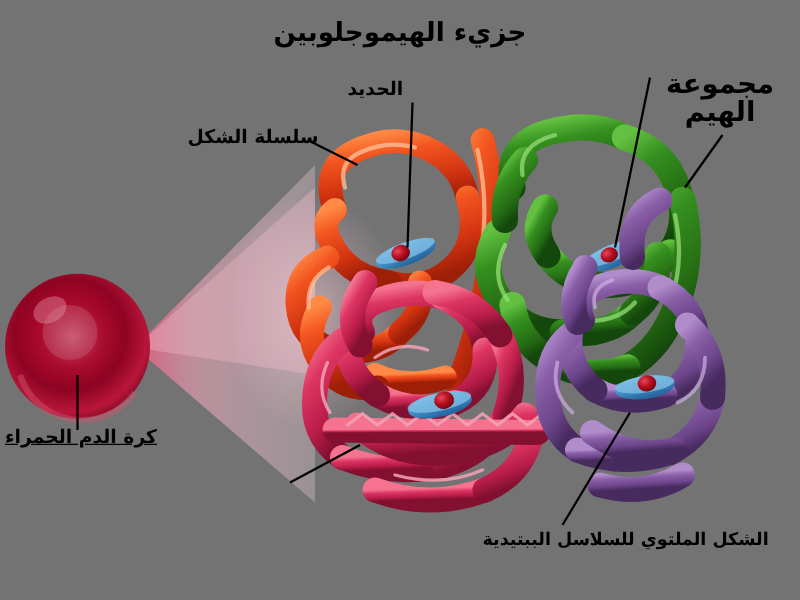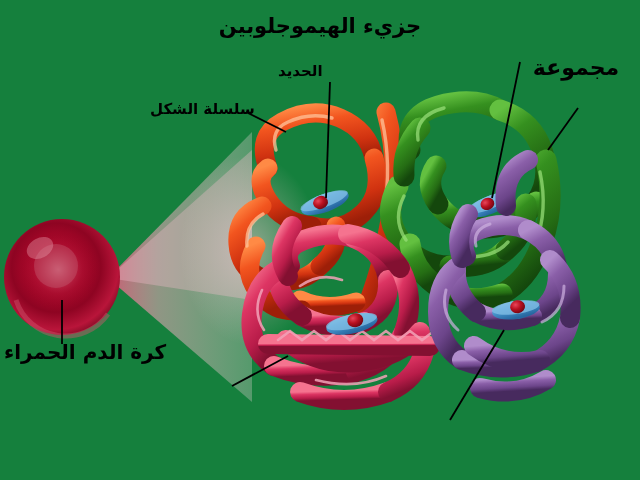--- a/index.html
+++ b/index.html
@@ -1,29 +1,29 @@
 <!DOCTYPE html>
 <html><head>
 <meta charset="utf-8">
 <style>
   html,body{margin:0;padding:0;background:#fff;}
   body{width:640px;height:480px;overflow:hidden;
        font-family:"DejaVu Sans","Liberation Sans",sans-serif;}
-  #stage{position:relative;width:640px;height:480px;background:#15803d;}
+  #stage{position:relative;width:640px;height:480px;background:#737373;}
   svg.layer{position:absolute;left:0;top:0;width:640px;height:480px;}
   .lbl{position:absolute;white-space:nowrap;color:#000;
        font-family:"DejaVu Sans","Liberation Sans",sans-serif;
        font-weight:700;direction:rtl;unicode-bidi:bidi-override;}
   #title{left:0;top:14px;width:640px;text-align:center;font-size:21px;
          letter-spacing:0px;unicode-bidi:plaintext;}
   #lbl-iron{left:278px;top:62px;font-size:15px;unicode-bidi:plaintext;text-align:right;}
   #lbl-alpha{left:150px;top:100px;font-size:15px;unicode-bidi:plaintext;}
   #lbl-heme{left:520px;top:56px;font-size:22px;width:112px;text-align:center;
             line-height:1.05;unicode-bidi:plaintext;}
-  #lbl-rbc{left:4px;top:340px;font-size:20px;unicode-bidi:plaintext;}
+  #lbl-rbc{left:4px;top:340px;font-size:15px;unicode-bidi:plaintext;text-decoration:underline;}
   #lbl-beta{left:128px;top:380px;font-size:15px;unicode-bidi:plaintext;}
   #lbl-coil{left:386px;top:424px;font-size:14px;unicode-bidi:plaintext;}
 </style>
 </head>
 <body>
 
 <div id="stage">
 
   <svg class="layer" viewBox="0 0 640 480">
     <defs>
@@ -223,19 +223,21 @@
   </svg>
 
   <div class="lbl" id="title">جزيء الهيموجلوبين</div>
 
   <div class="lbl" id="lbl-iron">الحديد</div>
 
   <div class="lbl" id="lbl-alpha">سلسلة الشكل</div>
 
   <div class="lbl" id="lbl-heme">
     <div>مجموعة</div>
+    <div>الهيم</div>
   </div>
 
   <div class="lbl" id="lbl-rbc">كرة الدم الحمراء</div>
 
 
+  <div class="lbl" id="lbl-coil">الشكل الملتوي للسلاسل الببتيدية</div>
 
 </div>
 
 </body></html>

